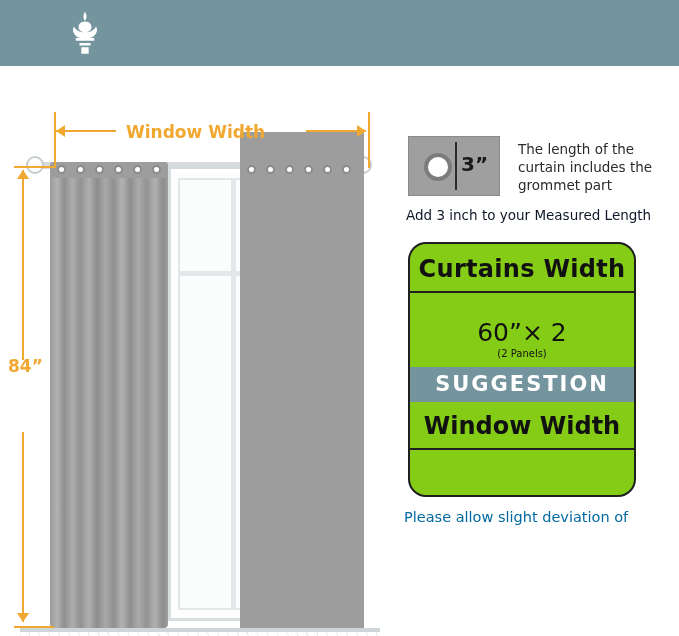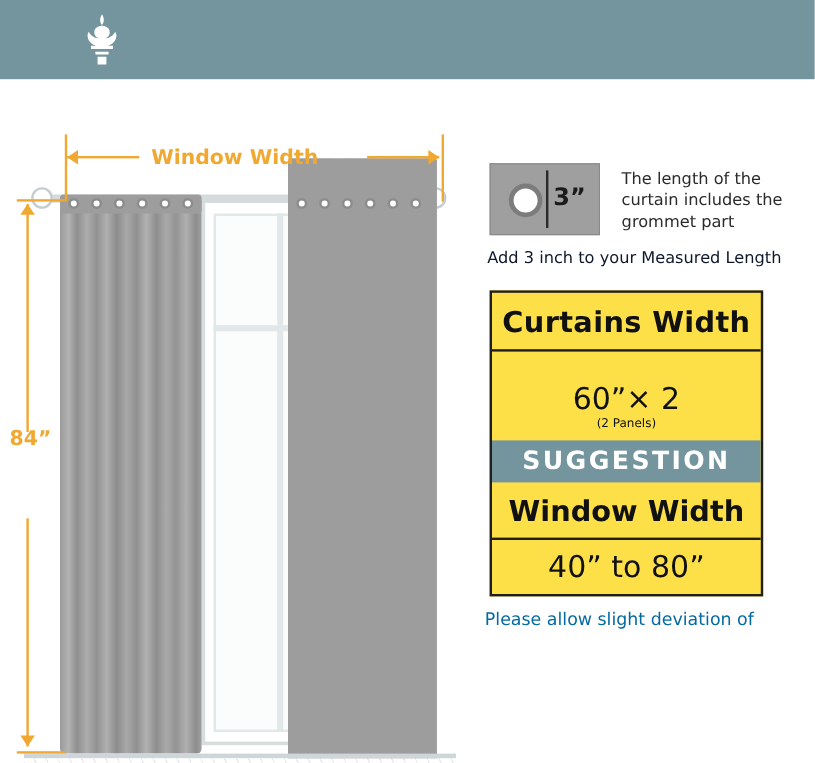--- a/index.html
+++ b/index.html
@@ -140,21 +140,21 @@
     font-size:13.5px;line-height:18px;color:#2b2b2b;
   }
   .note-add{
     position:absolute;left:406px;top:207px;width:270px;
     font-size:13.5px;color:#0f172a;
   }
 
   
   .table{
     position:absolute;left:408px;top:242px;width:228px;height:255px;
-    border:2px solid #1f1f1f;border-radius:0;background:#fde047;
+    border:2px solid #1f1f1f;border-radius:18px;background:#84cc16;
     overflow:hidden;box-sizing:border-box;
   }
   .t-row{width:100%;text-align:center;box-sizing:border-box;}
   .t-title{
     padding-top:11px;font-size:24px;font-weight:bold;color:#111;
     letter-spacing:.3px;
   }
   .t-rule{height:2px;background:#1f1f1f;margin:8px 0 0 0;}
   .t-value{padding-top:25px;font-size:25px;color:#111;}
   .t-sub{font-size:10px;color:#111;padding-top:1px;padding-bottom:8px;}
@@ -243,18 +243,17 @@
 <div class="note-add">Add 3 inch to your Measured Length</div>
 
 <div class="table">
   <div class="t-row t-title">Curtains Width</div>
   <div class="t-rule"></div>
   <div class="t-row t-value">60”× 2</div>
   <div class="t-row t-sub">(2 Panels)</div>
   <div class="t-row t-band">SUGGESTION</div>
   <div class="t-row t-title2">Window Width</div>
   <div class="t-rule"></div>
-  <div class="t-row t-value2">40” to 80”</div>
 </div>
 
 <div class="footnote">
   <div>Please allow slight deviation of</div>
 </div>
 
 </body></html>

